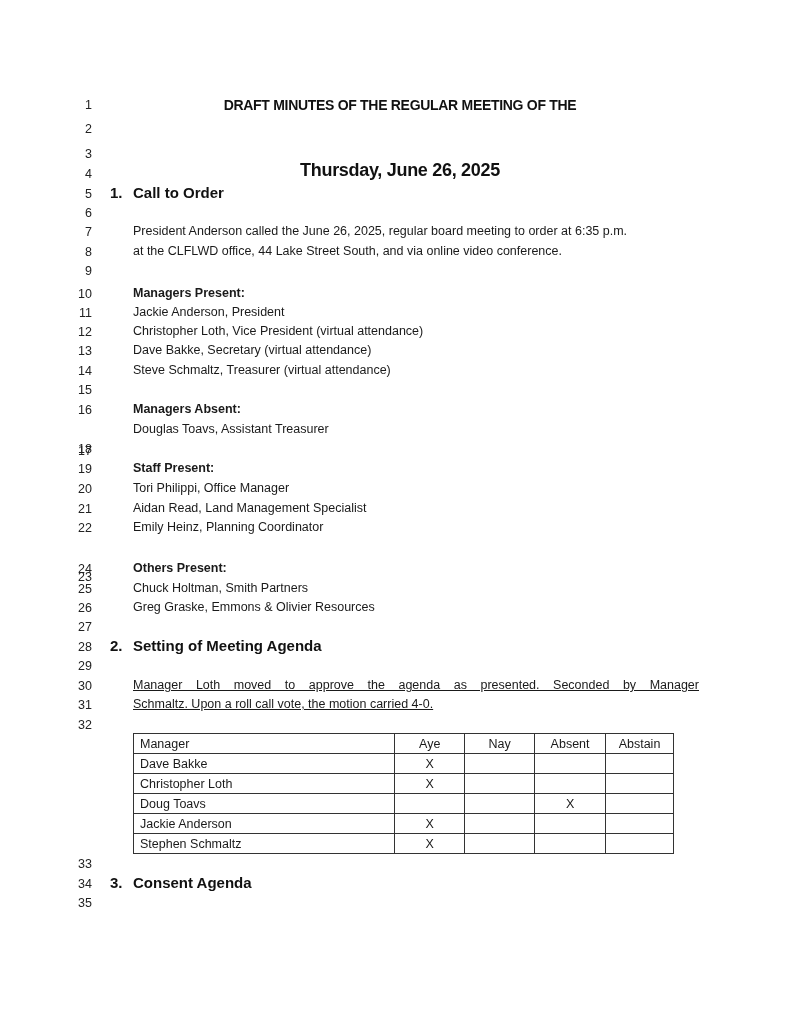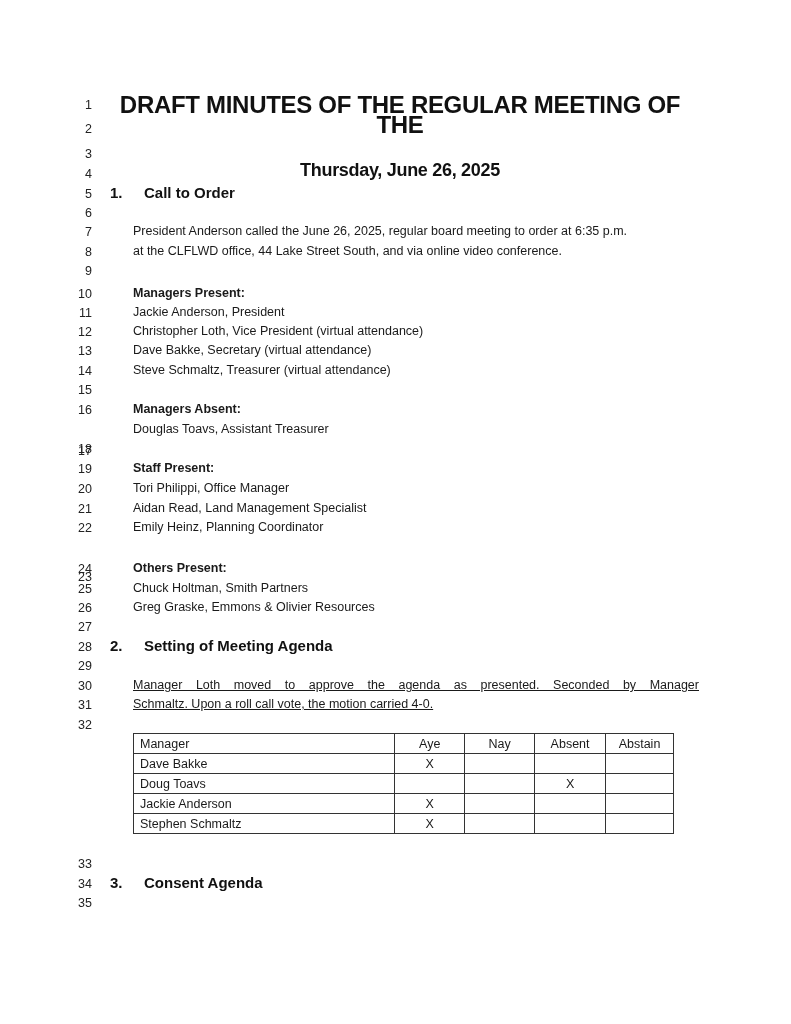--- a/index.html
+++ b/index.html
@@ -1,23 +1,23 @@
 <!DOCTYPE html>
 <html><head>
   <meta charset="utf-8">
   <style>
     html, body { margin: 0; padding: 0; background: #ffffff; }
     body { width: 791px; height: 1024px; position: relative; overflow: hidden;
            font-family: "Liberation Sans", sans-serif; color: #111; }
     .page { position: absolute; left: 0; top: 0; width: 791px; height: 1024px; }
     .ln { position: absolute; left: 60px; width: 32px; text-align: right; font-size: 12.5px; color: #222; line-height: 14px; }
-    .title { position: absolute; left: 100px; width: 600px; text-align: center; font-weight: bold; font-size: 24px; line-height: 20px; letter-spacing: -0.3px; color: #111; }
+    .title { position: absolute; left: 100px; width: 600px; text-align: center; font-weight: bold; font-size: 14px; line-height: 20px; letter-spacing: -0.3px; color: #111; }
     .title.date { font-weight: bold; font-size: 18px; }
     .sec-num { position: absolute; left: 110px; font-weight: bold; font-size: 15px; line-height: 18px; }
-    .sec-title { position: absolute; left: 133px; font-weight: bold; font-size: 15px; line-height: 18px; margin-left: 11px; }
+    .sec-title { position: absolute; left: 133px; font-weight: bold; font-size: 15px; line-height: 18px; }
     .body-line { position: absolute; left: 133px; font-size: 12.5px; line-height: 15px; color: #1a1a1a; white-space: nowrap; }
     .label { font-weight: bold; }
     .underline { text-decoration: underline; }
     .justify { width: 566px; text-align-last: justify; text-align: justify; white-space: normal; }
     table.vote { position: absolute; left: 133px; top: 733px; width: 541px; border-collapse: collapse; font-size: 12.5px; }
     table.vote td, table.vote th { border: 1px solid #333; height: 19px; padding: 0 6px; font-weight: normal; color: #1a1a1a; }
     table.vote th { text-align: center; }
     table.vote th.mgr, table.vote td.mgr { text-align: left; }
     table.vote td.mark { text-align: center; }
     col.c-mgr { width: 262px; }
@@ -119,20 +119,27 @@
     </thead>
     <tbody>
       <tr>
         <td class="mgr">Dave Bakke</td>
         <td class="mark">X</td>
         <td class="mark"></td>
         <td class="mark"></td>
         <td class="mark"></td>
       </tr>
       <tr>
+        <td class="mgr">Christopher Loth</td>
+        <td class="mark">X</td>
+        <td class="mark"></td>
+        <td class="mark"></td>
+        <td class="mark"></td>
+      </tr>
+      <tr>
         <td class="mgr">Doug Toavs</td>
         <td class="mark"></td>
         <td class="mark"></td>
         <td class="mark">X</td>
         <td class="mark"></td>
       </tr>
       <tr>
         <td class="mgr">Jackie Anderson</td>
         <td class="mark">X</td>
         <td class="mark"></td>

